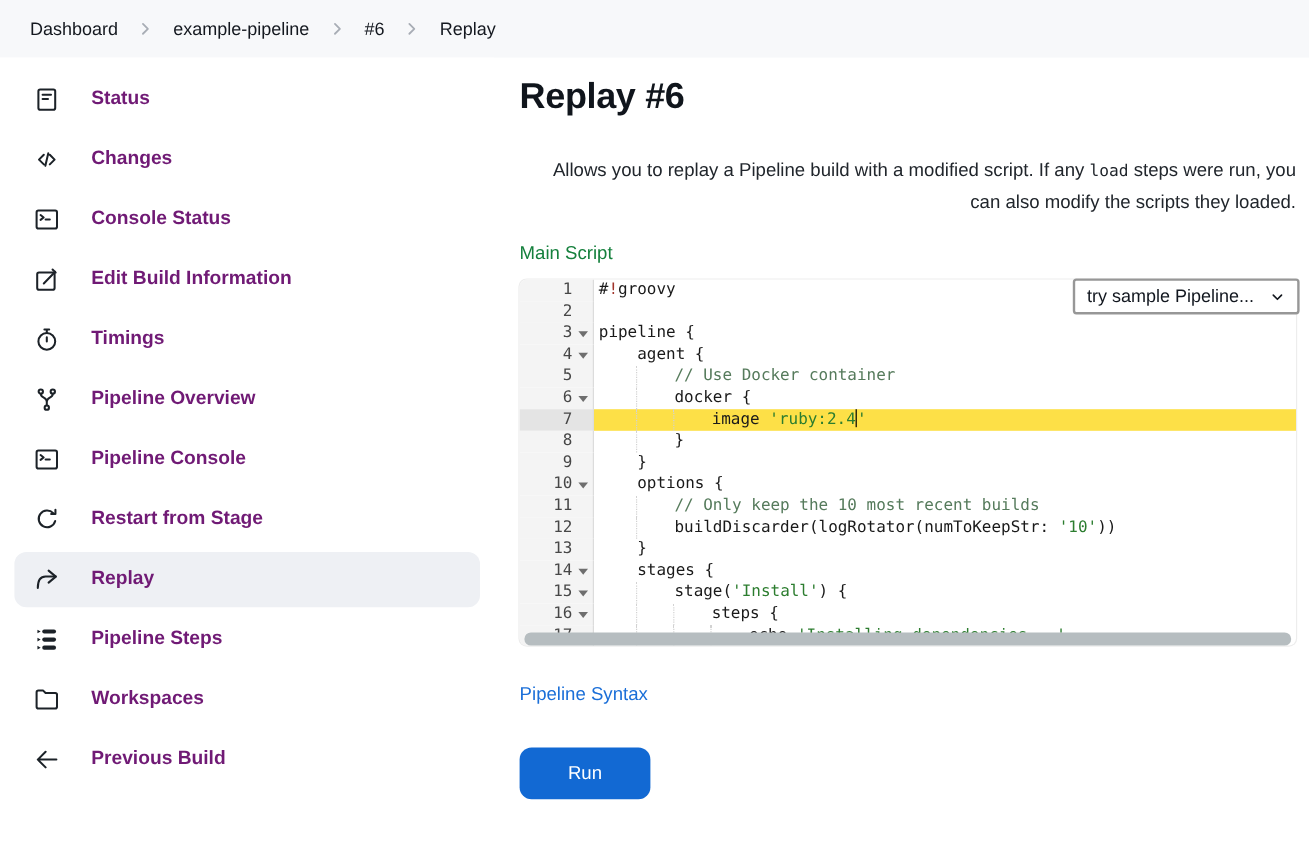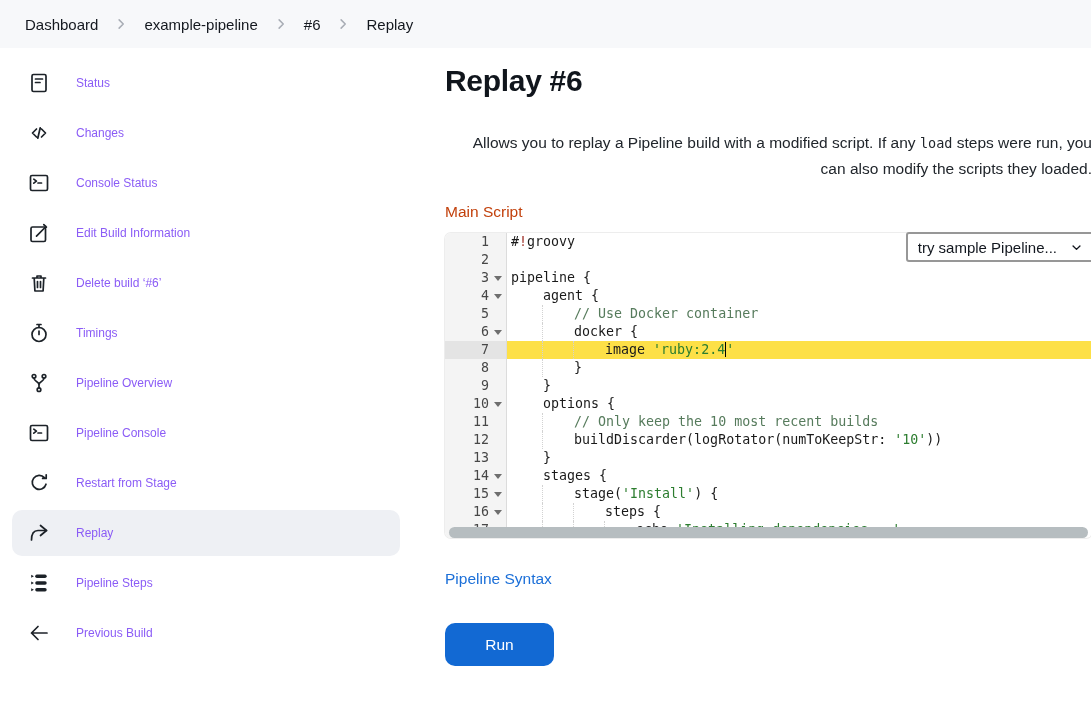--- a/index.html
+++ b/index.html
@@ -11,29 +11,29 @@
     background:#f7f8fa; display:flex; align-items:center; padding:0 25px; gap:14px; }
   .crumb { font-size:15px; font-weight:500; color:#14181f; cursor:pointer; }
   .bc-chev { flex:0 0 auto; display:flex; }
 
   
   .sidebar { position:absolute; top:48px; left:0; width:412px; padding-top:12px; background:#fff; }
   .side-item { height:46px; margin:0 12px 4px 12px; display:flex; align-items:center;
     gap:25px; padding-left:15px; border-radius:10px; cursor:pointer; }
   .side-item.selected { background:#eef0f4; }
   .side-icon { width:24px; height:24px; display:flex; align-items:center; justify-content:center; }
-  .side-label { font-size:12px; color:#8b5cf6; }
+  .side-label { font-size:16px; color:#701a75;font-weight:bold; }
 
   
-  .main { position:absolute; top:48px; left:445px; width:647px; }
+  .main { position:absolute; top:48px; left:433px; width:647px; }
   h1.title { margin-top:15px; font-size:30px; line-height:36px; font-weight:700;
     color:#10151c; letter-spacing:-0.3px; }
   .desc { margin-top:31px; font-size:15.5px; line-height:25px; color:#21262c;text-align:right; }
   .desc code { font-family:"DejaVu Sans Mono", monospace; font-size:13.5px; }
-  .script-label { margin-top:21px; font-size:15.5px; line-height:19px; color:#c2410c; }
+  .script-label { margin-top:21px; font-size:15.5px; line-height:19px; color:#15803d; }
 
   
   .editor-wrap { position:relative; margin-top:12px; width:647px; height:305px; }
   .editor { width:100%; height:100%; border-radius:6px; overflow:hidden; background:#fff;
     box-shadow:0 0 0 1px #ededed; font-family:"DejaVu Sans Mono", monospace;
     font-size:13.3px; line-height:18px; cursor:text; }
   .cm-row { display:flex; height:18px; }
   .cm-gutter { flex:0 0 62px; display:flex; background:#f4f4f4;
     border-right:1px solid #dcdcdc; }
   .cm-row.active .cm-gutter { background:#e4e4e4; }
@@ -121,28 +121,20 @@
         <svg width="24" height="24" viewBox="0 0 24 24" fill="none" stroke="#1c2228" stroke-width="1.7" stroke-linecap="round" stroke-linejoin="round">
           <rect x="4" y="6" width="14.5" height="14.5" rx="1.5"></rect>
           <path d="M9.5 15.2 19 5.5M16.8 3.6l2.6 2.6"></path>
         </svg>
       </span>
       <span class="side-label">Edit Build Information</span>
     </div>
     <div class="side-item">
       <span class="side-icon">
         <svg width="24" height="24" viewBox="0 0 24 24" fill="none" stroke="#1c2228" stroke-width="1.7" stroke-linecap="round" stroke-linejoin="round">
-          <path d="M5.5 7h13M10 7V5h4v2M7.2 7l.7 13h8.2l.7-13M10.5 10.5v6M13.5 10.5v6"></path>
-        </svg>
-      </span>
-      <span class="side-label">Delete build ‘#6’</span>
-    </div>
-    <div class="side-item">
-      <span class="side-icon">
-        <svg width="24" height="24" viewBox="0 0 24 24" fill="none" stroke="#1c2228" stroke-width="1.7" stroke-linecap="round" stroke-linejoin="round">
           <circle cx="12" cy="13.5" r="7"></circle>
           <path d="M12 6.5V4M10 3.5h4M12 13.5V10"></path>
         </svg>
       </span>
       <span class="side-label">Timings</span>
     </div>
     <div class="side-item">
       <span class="side-icon">
         <svg width="24" height="24" viewBox="0 0 24 24" fill="none" stroke="#1c2228" stroke-width="1.7" stroke-linecap="round" stroke-linejoin="round">
           <circle cx="7" cy="5.3" r="1.8"></circle>
@@ -182,20 +174,28 @@
     <div class="side-item">
       <span class="side-icon">
         <svg width="24" height="24" viewBox="0 0 24 24" fill="#1c2228" stroke="none">
           <rect x="8.2" y="3.6" width="11.5" height="3.4" rx="1.7"></rect>
           <rect x="8.2" y="10.3" width="11.5" height="3.4" rx="1.7"></rect>
           <rect x="8.2" y="17" width="11.5" height="3.4" rx="1.7"></rect>
           <path d="M4.2 3.8v3l2.7-1.5zM4.2 10.5v3l2.7-1.5zM4.2 17.2v3l2.7-1.5z"></path>
         </svg>
       </span>
       <span class="side-label">Pipeline Steps</span>
+    </div>
+    <div class="side-item">
+      <span class="side-icon">
+        <svg width="24" height="24" viewBox="0 0 24 24" fill="none" stroke="#1c2228" stroke-width="1.7" stroke-linecap="round" stroke-linejoin="round">
+          <path d="M3.5 18V6a1.5 1.5 0 0 1 1.5-1.5h4L11 6.5h8A1.5 1.5 0 0 1 20.5 8v10a1.5 1.5 0 0 1-1.5 1.5H5A1.5 1.5 0 0 1 3.5 18z"></path>
+        </svg>
+      </span>
+      <span class="side-label">Workspaces</span>
     </div>
     <div class="side-item">
       <span class="side-icon">
         <svg width="24" height="24" viewBox="0 0 24 24" fill="none" stroke="#1c2228" stroke-width="1.7" stroke-linecap="round" stroke-linejoin="round">
           <path d="M20 12H4.5M11 5.5 4.5 12l6.5 6.5"></path>
         </svg>
       </span>
       <span class="side-label">Previous Build</span>
     </div>
   </nav>

